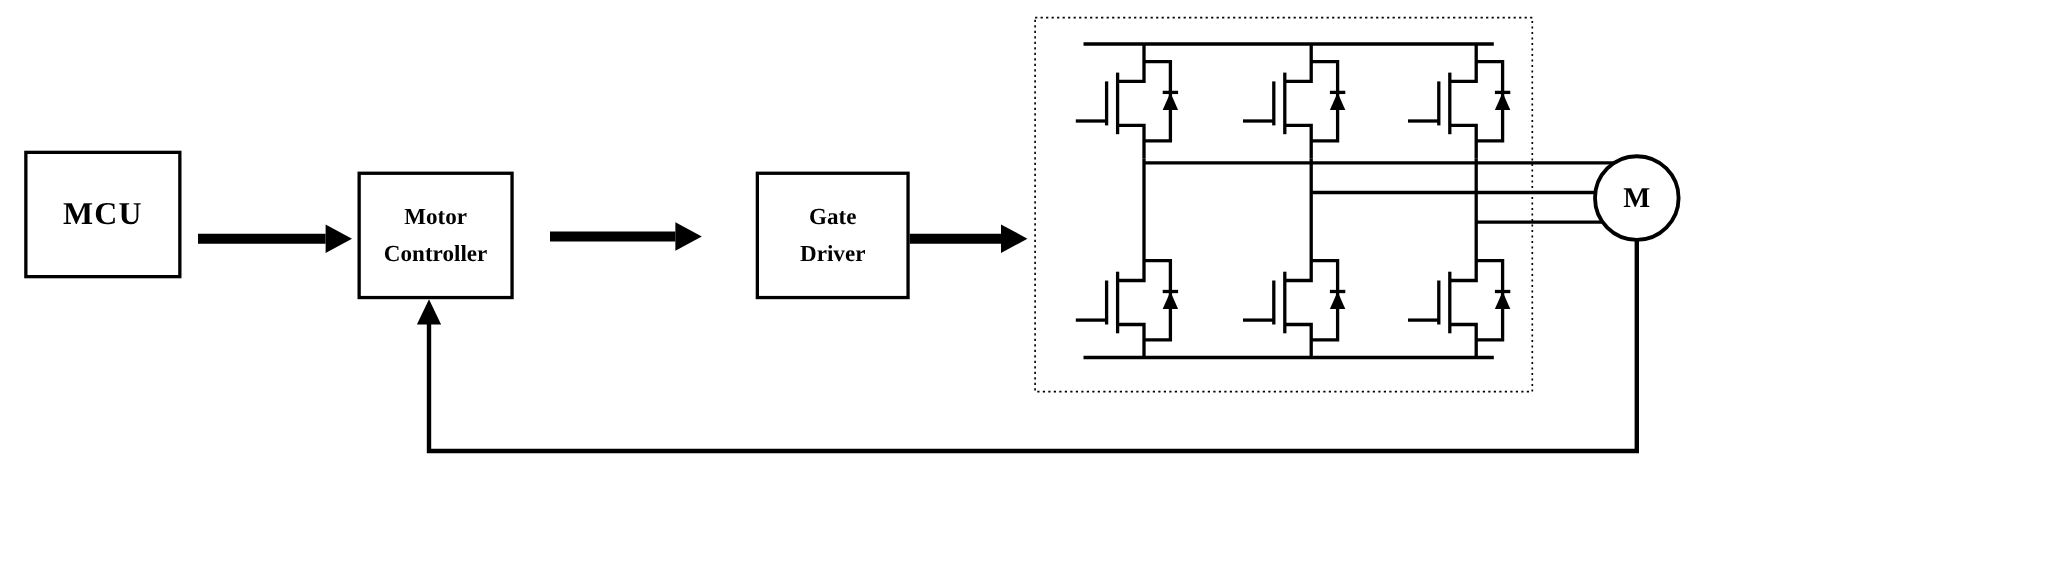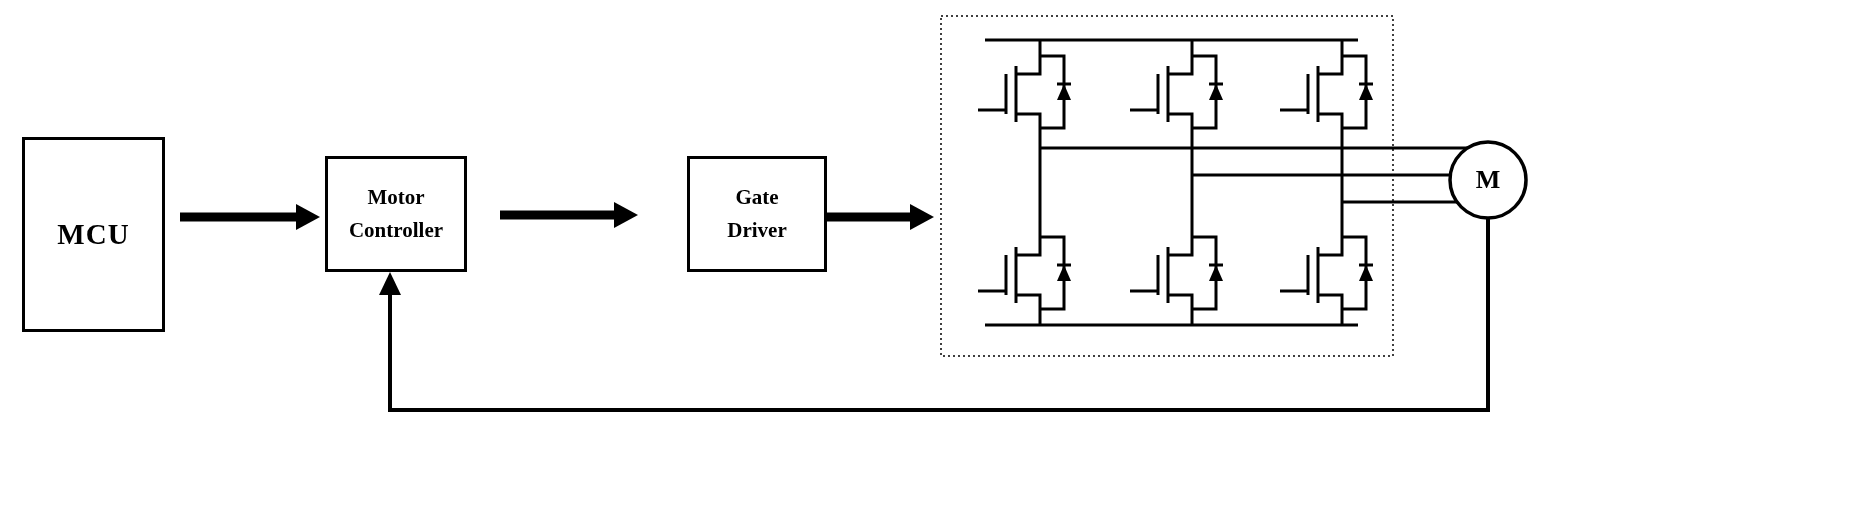--- a/index.html
+++ b/index.html
@@ -27,21 +27,21 @@
     display: flex;
     flex-direction: column;
     align-items: center;
     justify-content: center;
     text-align: center;
     color: #000000;
     font-weight: bold;
     box-sizing: border-box;
   }
   .block-mcu {
-    left: 22px; top: 137px; width: 143px; height: 195px;
+    left: 22px; top: 137px; width: 143px; height: 116px;
     font-size: 29px;
     letter-spacing: 1px;
   }
   .block-motor-controller {
     left: 325px; top: 156px; width: 142px; height: 116px;
     font-size: 21px;
     line-height: 1.55;
     font-family: Liberation Serif, serif;
   }
   .block-gate-driver {

